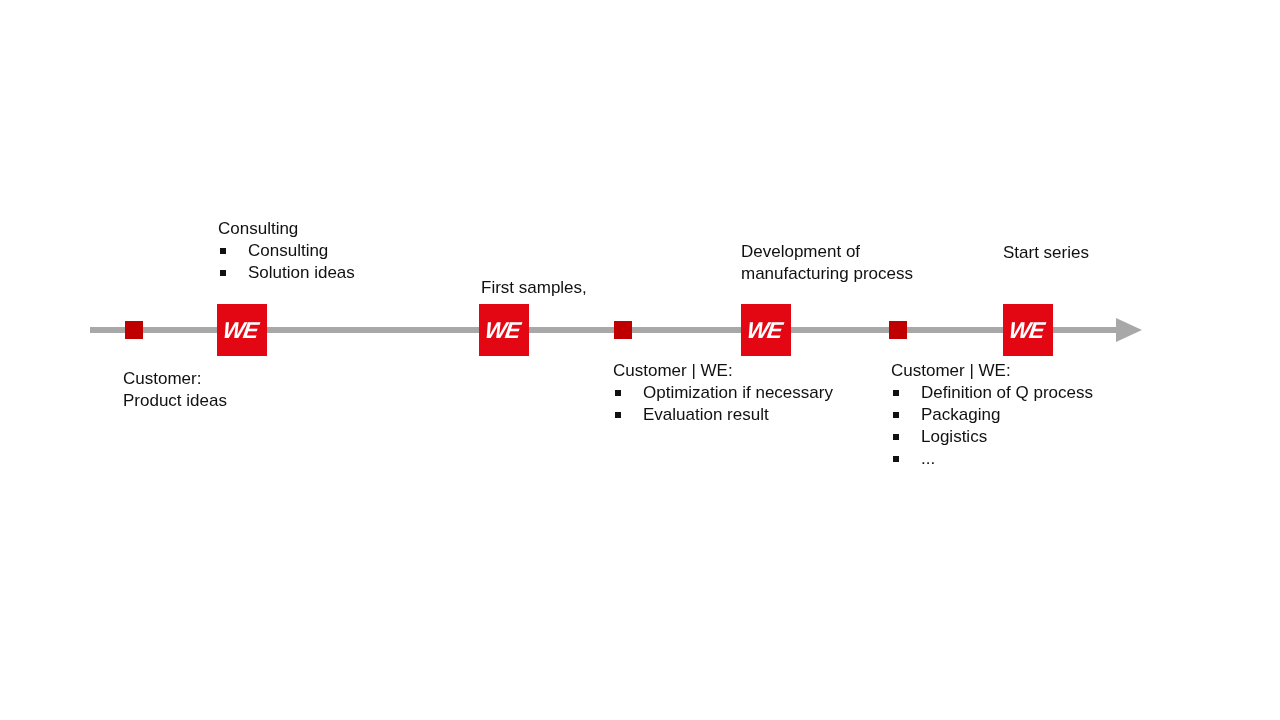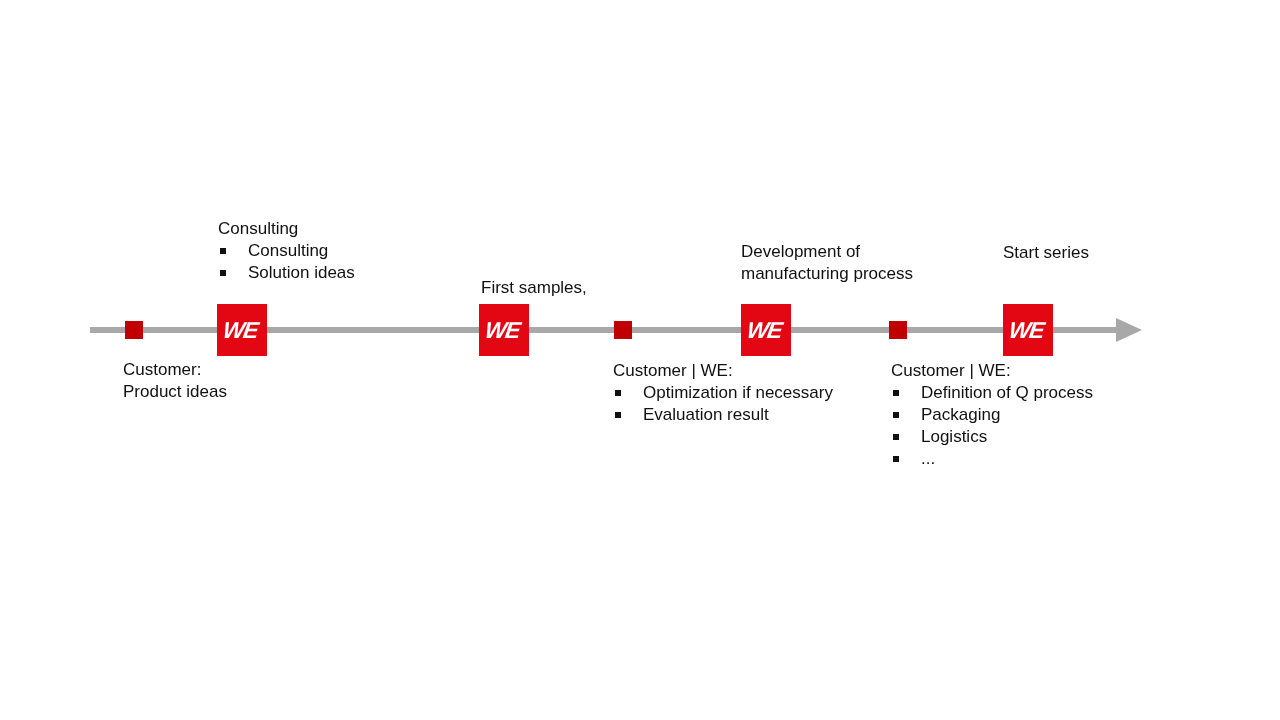--- a/index.html
+++ b/index.html
@@ -71,21 +71,21 @@
   .li .b {
     position: absolute;
     left: 2px; top: 8px;
     width: 6px; height: 6px;
     background: #111111;
   }
   .pos-consulting       { left: 218px; top: 218px; }
   .pos-first-samples    { left: 481px; top: 241px; margin-top: 36px; }
   .pos-development      { left: 741px; top: 241px; }
   .pos-start-series     { left: 1003px; top: 242px; }
-  .pos-customer-product { left: 123px; top: 359px; }
+  .pos-customer-product { left: 123px; top: 368px; }
   .pos-customer-we-mid  { left: 613px; top: 360px; }
   .pos-customer-we-right{ left: 891px; top: 360px; }
 </style>
 </head>
 <body>
 
 <div class="slide">
 
   <div class="tl-line"></div>
   <div class="tl-arrow"></div>

